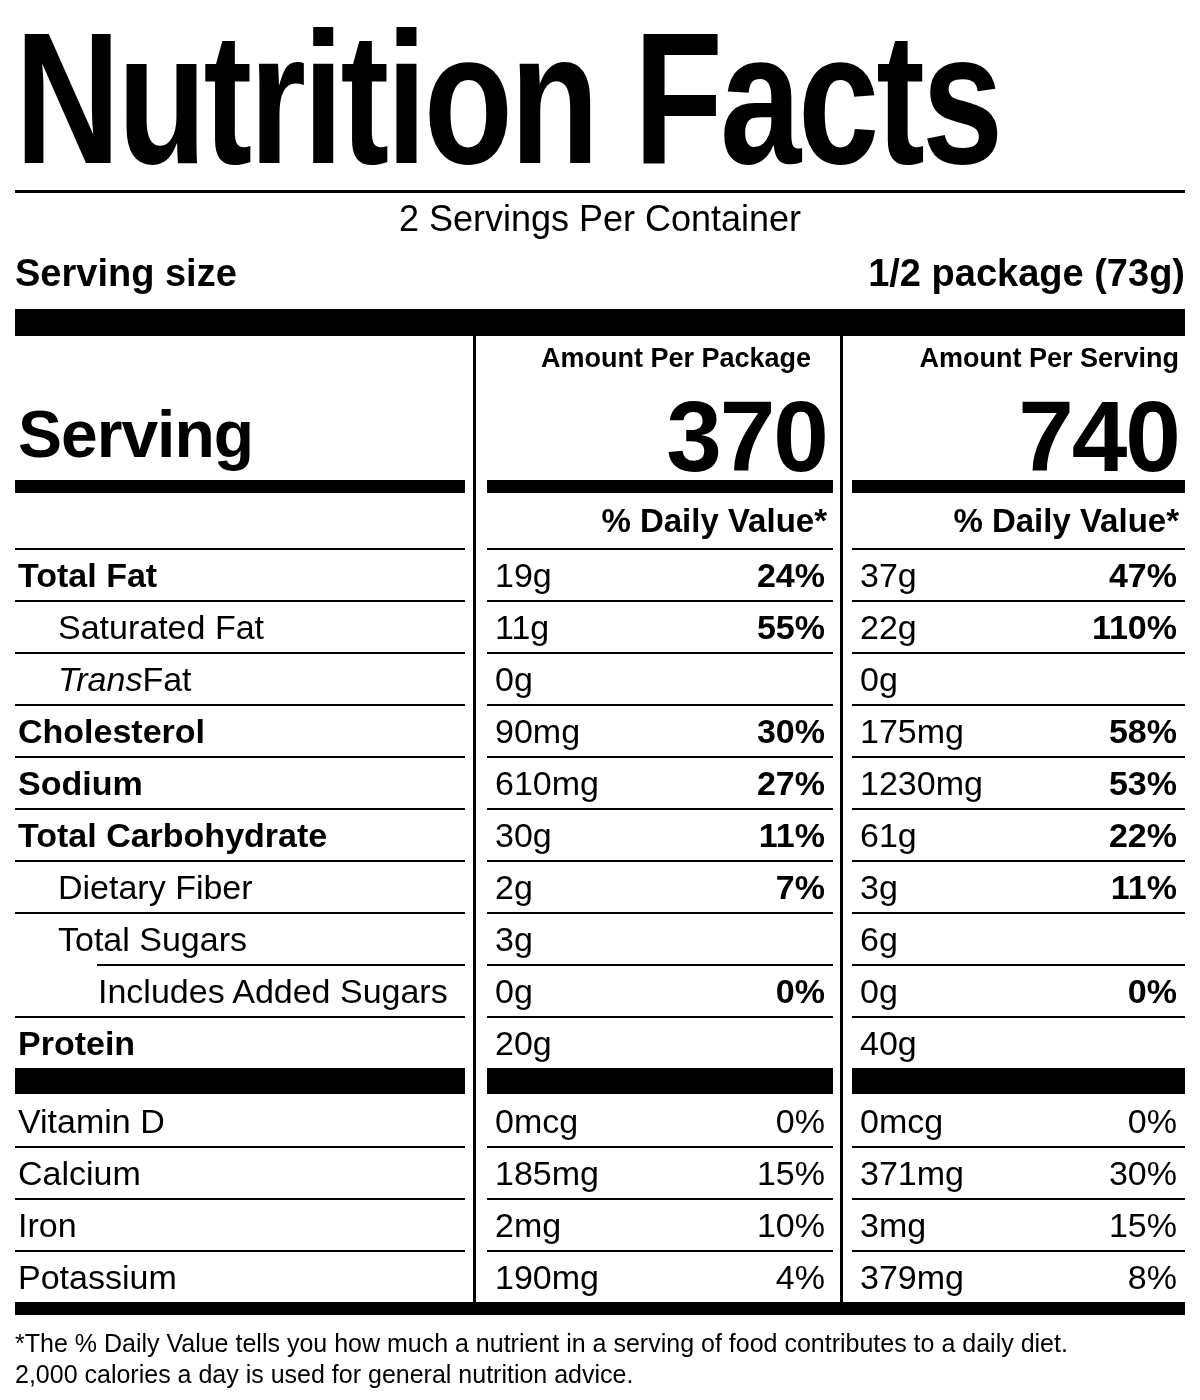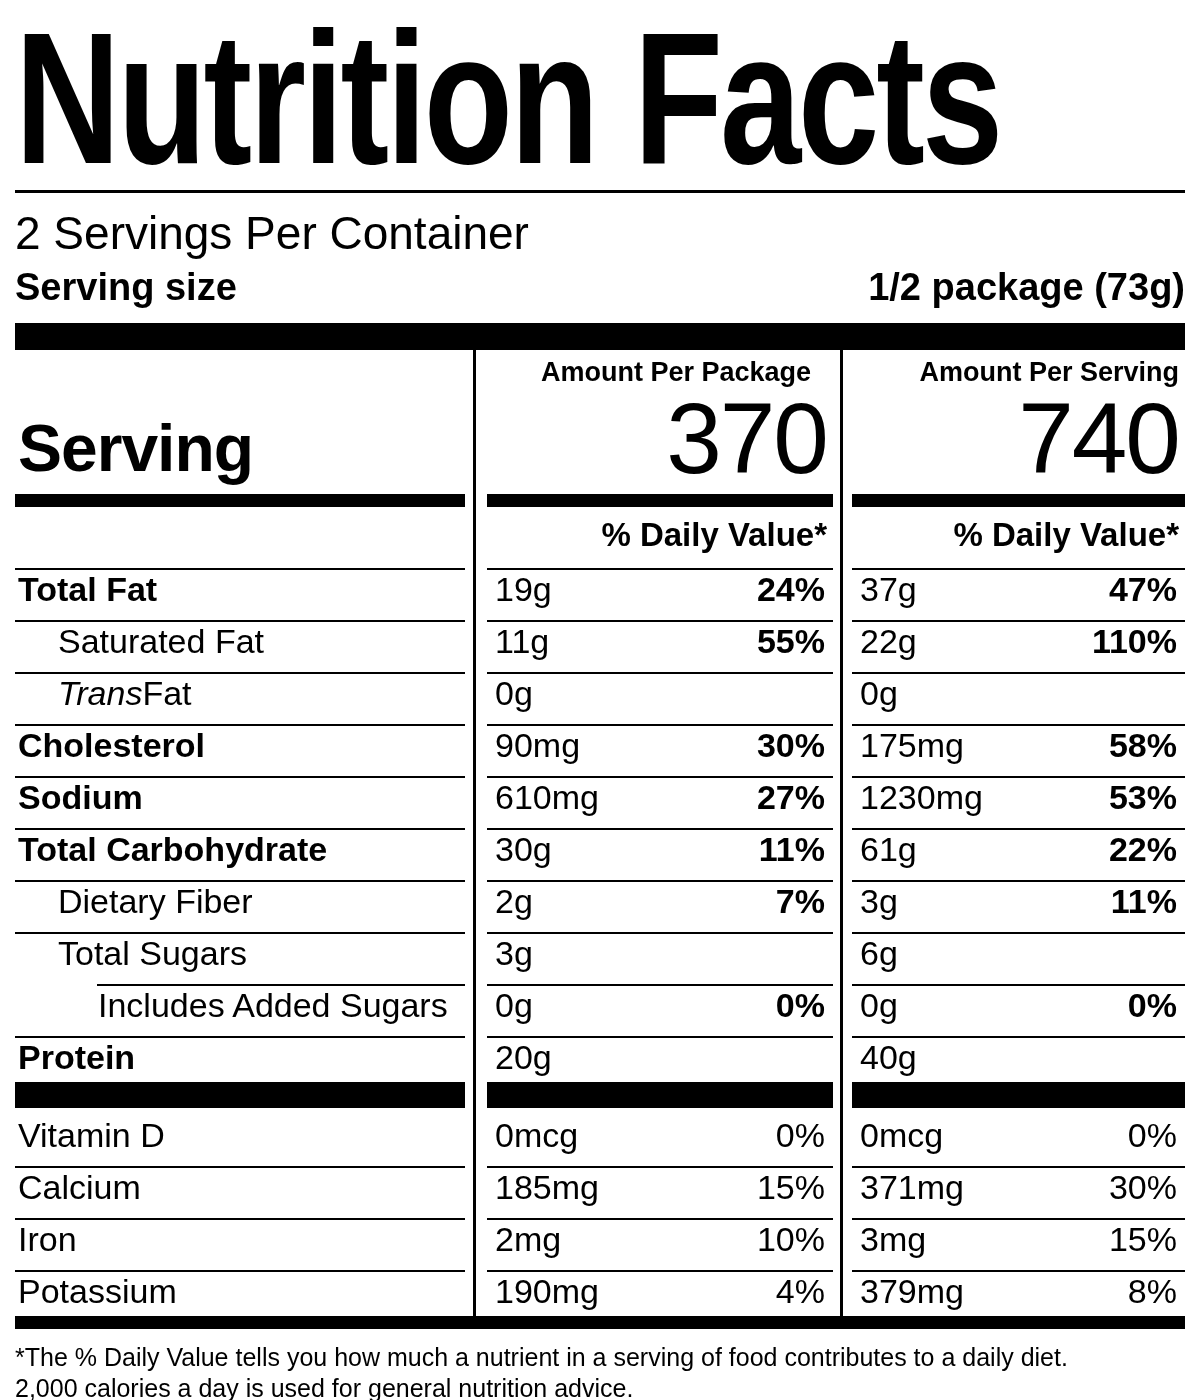--- a/index.html
+++ b/index.html
@@ -8,21 +8,21 @@
     background:#ffffff; color:#000000;
     font-family:"Liberation Sans", sans-serif;
   }
   
   .title-wrap { height:182px; margin:8px 15px 0; overflow:visible; }
   .title {
     font-size:146px; font-weight:bold; letter-spacing:-3px; line-height:142px;
     transform:scaleY(1.28); transform-origin:0 0; white-space:nowrap;
   }
   .header-rule { height:3px; background:#000; margin:0 15px; }
-  .servings-line { font-size:46px; line-height:52px; margin:14px 15px 0; }
+  .servings-line { font-size:36px; line-height:52px; margin:0 15px 0;text-align:center; }
   .serving-row {
     display:flex; justify-content:space-between;
     font-weight:bold; font-size:38px; line-height:52px; margin:2px 15px 0;
   }
   .bar-top { height:27px; background:#000; margin:10px 15px 0; }
   .bar-bottom { height:13px; background:#000; margin:0 15px; }
 
   
   .body-section { position:relative; }
   .vline { position:absolute; top:0; bottom:0; width:3px; background:#000; }
@@ -40,36 +40,36 @@
     font-weight:bold; font-size:27px;
     display:flex; justify-content:flex-end; align-items:flex-start;
     padding:7px 6px 0 0;
   }
   .cal-values { height:104px; }
   .cal-label {
     font-weight:bold; font-size:66px; letter-spacing:-1px;
     display:flex; align-items:flex-end; padding:0 0 8px 3px;
   }
   .cal-num {
-    font-weight:normal; font-size:100px; letter-spacing:-2px; line-height:0.88;
+    font-weight:bold; font-size:100px; letter-spacing:-2px; line-height:0.88;
     display:flex; align-items:flex-end; justify-content:flex-end;
-    padding:0 6px 12px 0;
+    padding:0 6px 0 0;
   }
   .bar-row .cell { background:#000; }
   .bars-thin  { height:13px; }
   .bars-thick { height:26px; }
 
   .dv-row { height:55px; }
   .dv-head {
     font-weight:bold; font-size:33px;
     display:flex; align-items:center; justify-content:flex-end; padding-right:6px;
   }
 
   
-  .row { display:flex; height:52px;align-items:center; }
+  .row { display:flex; height:52px; }
   .row .cell { border-top:2px solid #000; display:flex; align-items:center; font-size:34px; }
   .row .c-left { padding-left:3px; }
   .row.name-bold .c-left { font-weight:bold; }
   .row.indent-1 .c-left { padding-left:43px; }
   .row.indent-2 .c-left { padding-left:83px; }
   .name-prefix { font-style:italic; }
   .row .c-mid, .row .c-right { justify-content:space-between; padding:0 8px; }
   #nutrient-rows .dv { font-weight:bold; }
   .row.no-rule .cell { border-top-color:transparent; }
   .row.indent-rule .c-left { border-top-color:transparent; position:relative; }

